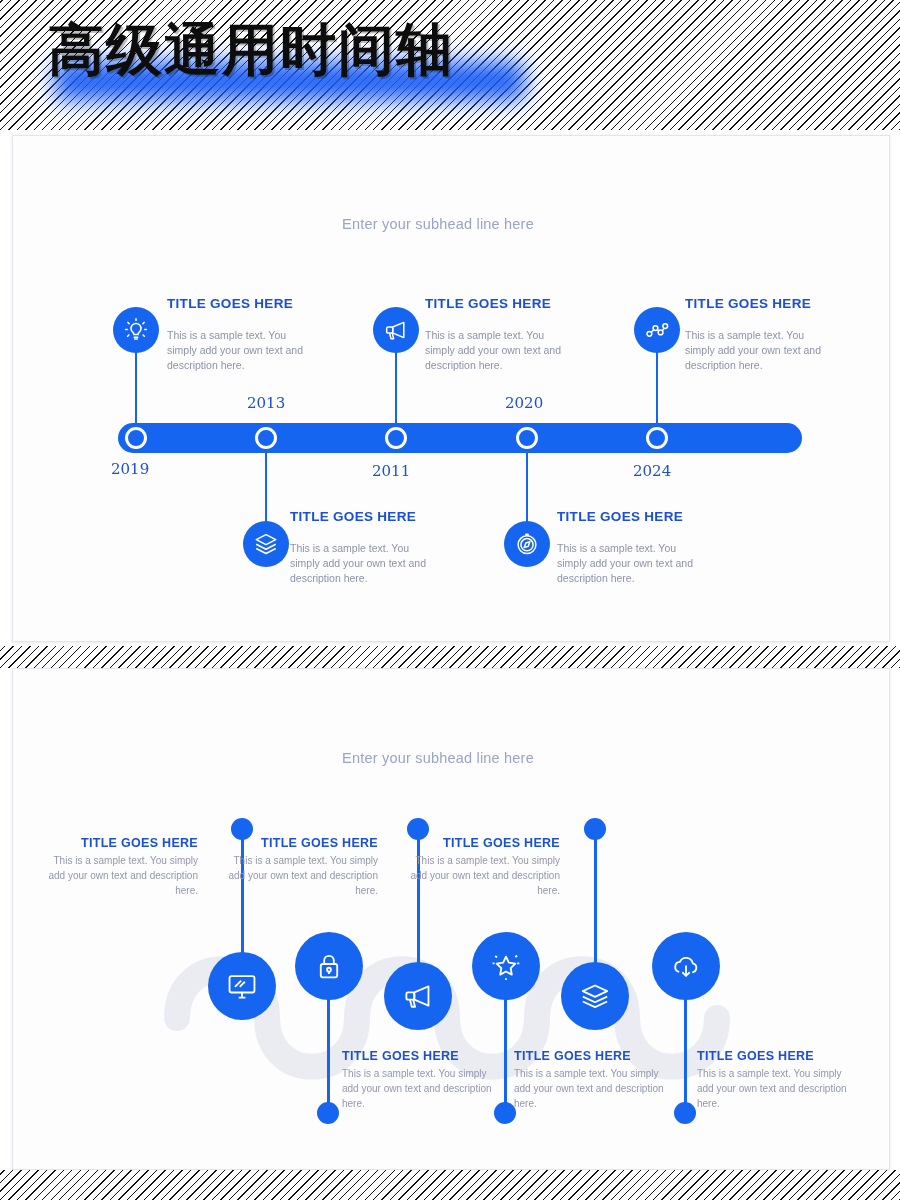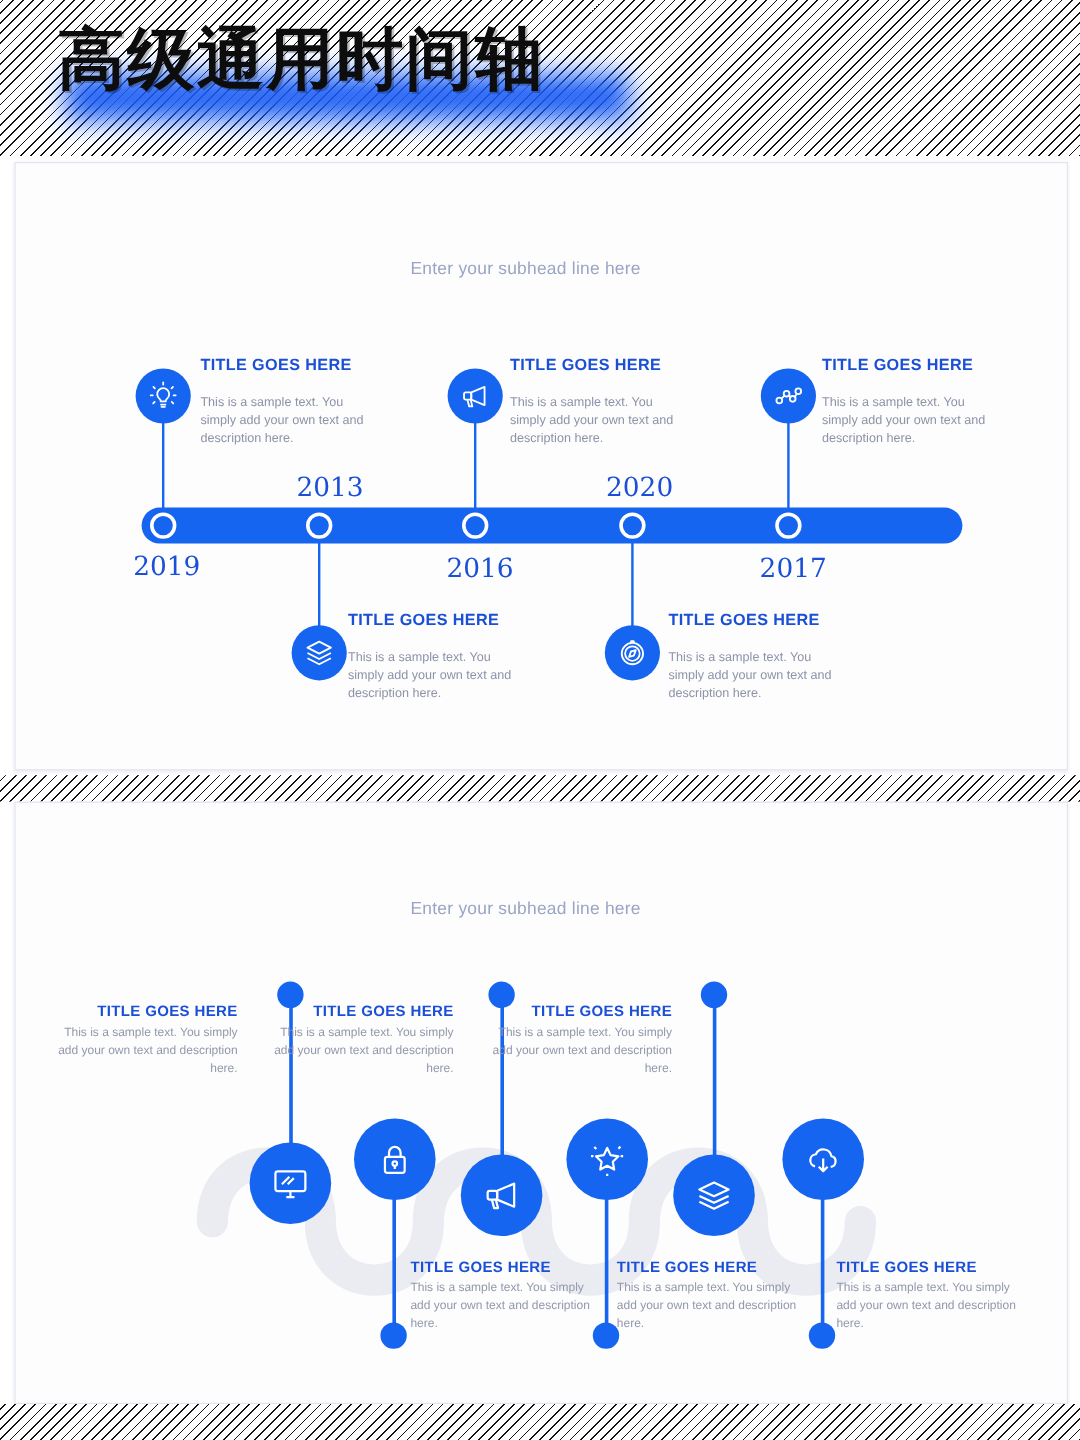--- a/index.html
+++ b/index.html
@@ -58,21 +58,21 @@
   .tl-bar{
     position:absolute;left:118px;top:423px;width:684px;height:30px;
     background:#1565f0;border-radius:15px;
   }
   .tl-node{
     position:absolute;top:427px;width:22px;height:22px;
     border:3px solid #ffffff;border-radius:50%;
     background:#1565f0;box-sizing:border-box;
   }
   .tl-year{
-    position:absolute;font-size:22px;color:#1a4fd6;
+    position:absolute;font-size:15px;color:#1a4fd6;
     font-family:"DejaVu Serif","Liberation Serif",serif;
     white-space:nowrap;
   }
   .tl-stem{position:absolute;width:2px;background:#1565f0;}
   .tl-ic{
     position:absolute;width:46px;height:46px;border-radius:50%;
     background:#1565f0;display:flex;align-items:center;justify-content:center;
   }
   .tl-ic svg{width:26px;height:26px;}
   .tl-title{
@@ -120,23 +120,23 @@
 <div class="tl-bar"></div>
 
 <div class="tl-node" style="left:125px;"></div>
 <div class="tl-node" style="left:255px;"></div>
 <div class="tl-node" style="left:385px;"></div>
 <div class="tl-node" style="left:516px;"></div>
 <div class="tl-node" style="left:646px;"></div>
 
 <div class="tl-year" style="left:111px;top:460px;">2019</div>
 <div class="tl-year" style="left:247px;top:394px;">2013</div>
-<div class="tl-year" style="left:372px;top:462px;">2016</div>
+<div class="tl-year" style="left:372px;top:462px;">2011</div>
 <div class="tl-year" style="left:505px;top:394px;">2020</div>
-<div class="tl-year" style="left:633px;top:462px;">2017</div>
+<div class="tl-year" style="left:633px;top:462px;">2024</div>
 
 <div class="tl-stem" style="left:135px;top:352px;height:72px;"></div>
 <div class="tl-ic" style="left:113px;top:307px;">
   <svg viewBox="0 0 24 24" fill="none" stroke="#fff" stroke-width="1.4" stroke-linecap="round">
     <path d="M9.2 14.2a4.6 4.6 0 1 1 5.6 0c-.7.6-.9 1.2-.9 2h-3.8c0-.8-.2-1.4-.9-2z"></path>
     <path d="M10.3 18.6h3.4M10.7 20.3h2.6"></path>
     <path d="M12 3.2V1.6M5.6 6.1 4.5 5M18.4 6.1 19.5 5M4 11.5H2.4M20 11.5h1.6M5.4 16.6 4.3 17.7M18.6 16.6l1.1 1.1"></path>
   </svg>
 </div>
 <div class="tl-title" style="left:167px;top:296px;">TITLE GOES HERE</div>

